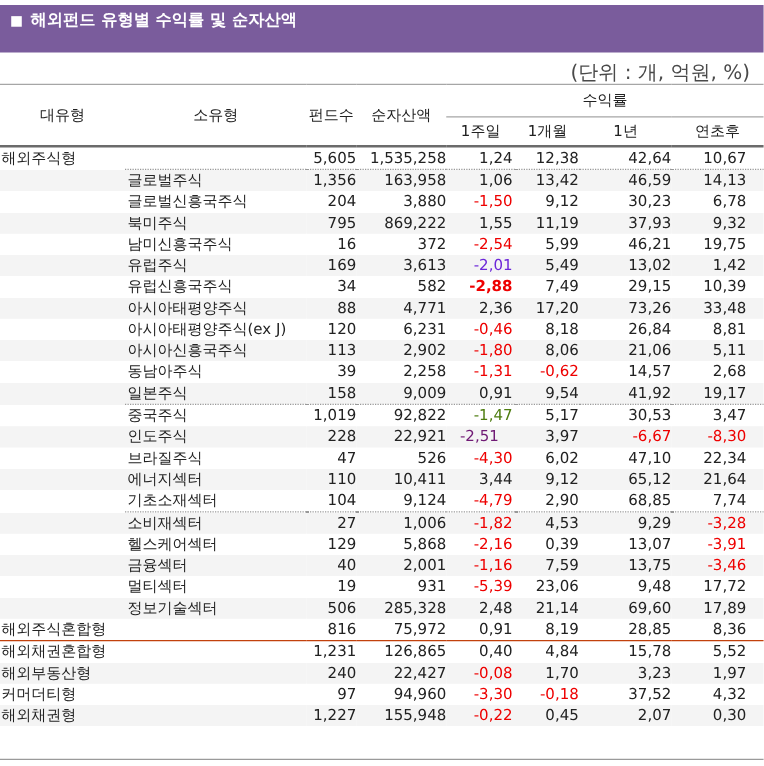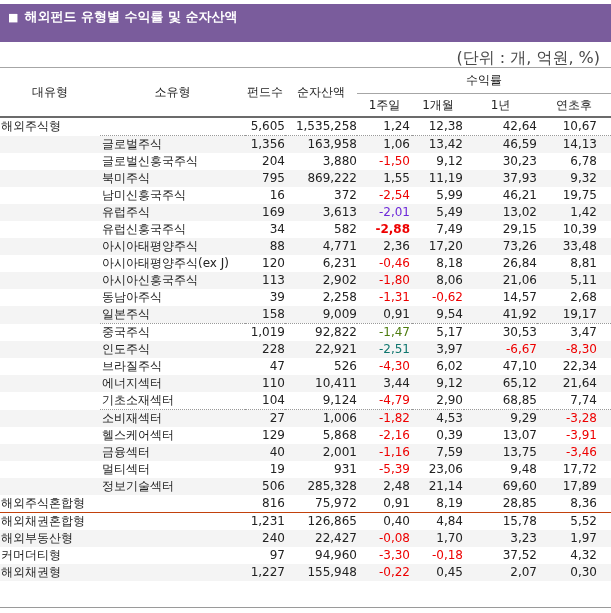--- a/index.html
+++ b/index.html
@@ -222,21 +222,21 @@
         <td class="num c-w1" style="color: #4d7c0f;">-1,47</td>
         <td class="num c-m1">5,17</td>
         <td class="num c-y1">30,53</td>
         <td class="num c-ytd">3,47</td>
       </tr>
       <tr class="shaded">
         <td class="cat"></td>
         <td class="sub">인도주식</td>
         <td class="num c-funds">228</td>
         <td class="num c-assets">22,921</td>
-        <td class="num c-w1" style="color: #0f766e;">-2,51</td>
+        <td class="num c-w1" style="color: #701a75; text-align: center;">-2,51</td>
         <td class="num c-m1">3,97</td>
         <td class="num c-y1" style="color: rgb(238, 0, 0);">-6,67</td>
         <td class="num c-ytd" style="color: rgb(238, 0, 0);">-8,30</td>
       </tr>
       <tr>
         <td class="cat"></td>
         <td class="sub">브라질주식</td>
         <td class="num c-funds">47</td>
         <td class="num c-assets">526</td>
         <td class="num c-w1" style="color: rgb(238, 0, 0);">-4,30</td>

